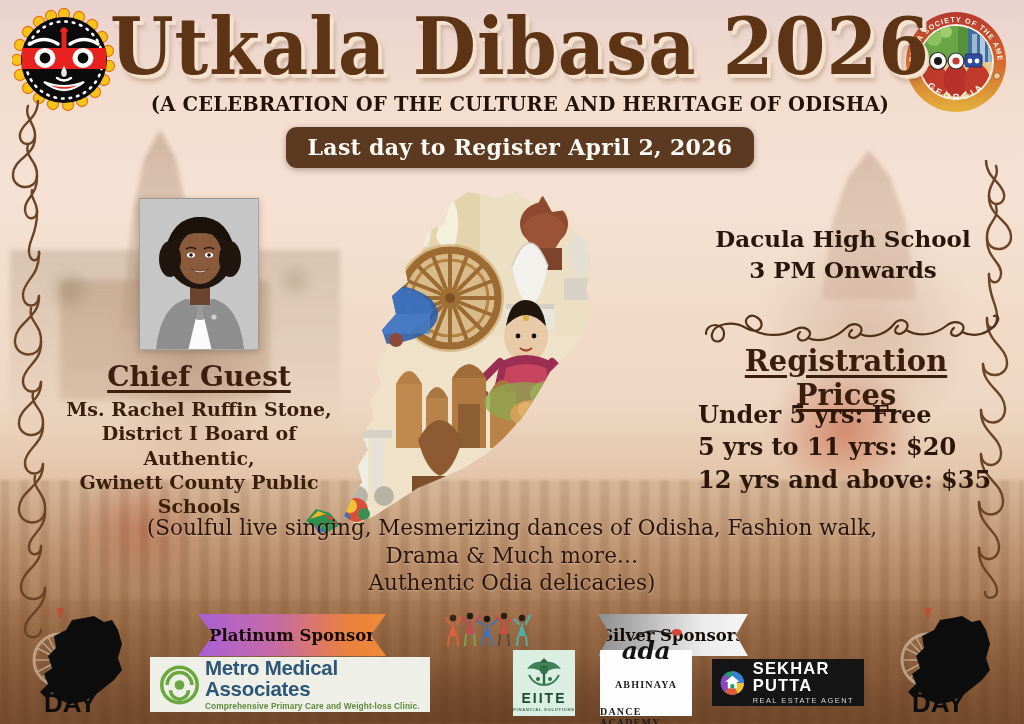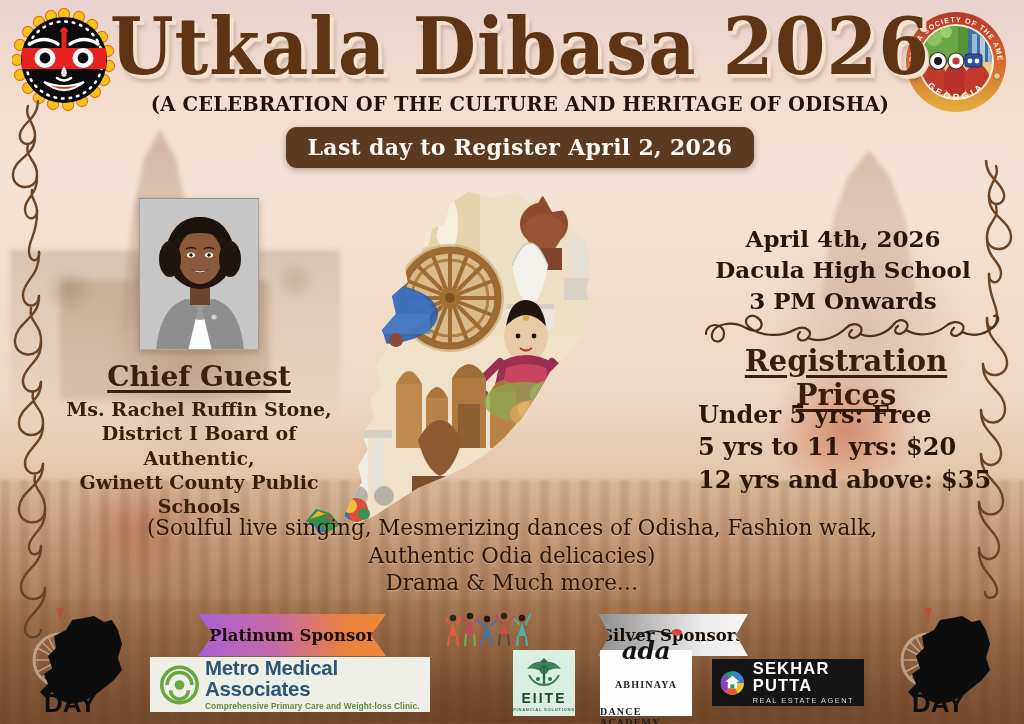--- a/index.html
+++ b/index.html
@@ -689,36 +689,35 @@
     </div>
     <div class="guest-label">Chief Guest</div>
     <div class="guest-lines">
       <div>Ms. Rachel Ruffin Stone,</div>
       <div>District I Board of Authentic,</div>
       <div>Gwinett County Public Schools</div>
     </div>
   </div>
 
   <div class="event-info">
-    <div>April 4th, 2026</div>
     <div>Dacula High School</div>
     <div>3 PM Onwards</div>
   </div>
 
   <div class="prices-title">Registration Prices</div>
   <div class="prices-list">
     <div>Under 5 yrs: Free</div>
     <div>5 yrs to 11 yrs: $20</div>
     <div>12 yrs and above: $35</div>
   </div>
 
   <div class="highlights">
     <div>(Soulful live singing,  Mesmerizing dances of Odisha, Fashion walk,</div>
+    <div>Drama &amp; Much more…</div>
     <div>Authentic Odia delicacies)</div>
-    <div>Drama &amp; Much more…</div>
   </div>
 
   <div class="ribbon ribbon-platinum">Platinum Sponsor</div>
   <div class="ribbon ribbon-silver">Silver Sponsors</div>
 
   <div class="people-icons">
     <svg viewBox="0 0 92 40" width="92" height="40">
       <g>
         <circle cx="9" cy="8" r="3.2" fill="#3a2418"></circle>
           <path d="M9 12 l-4 14 h8 z" fill="#e0603c"></path>

